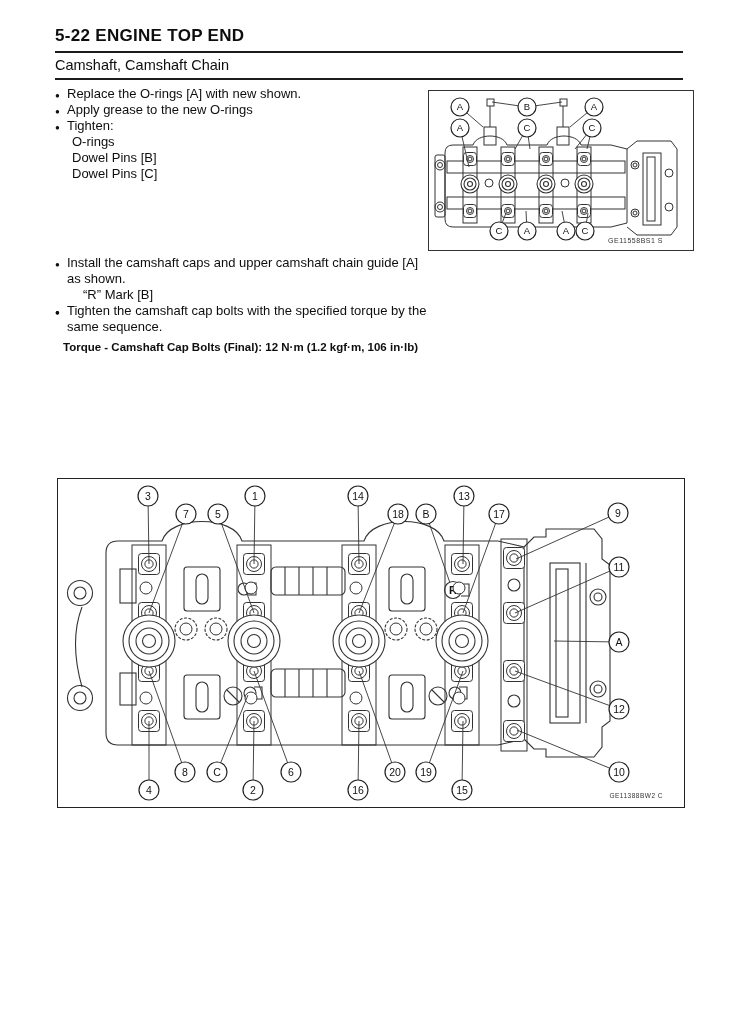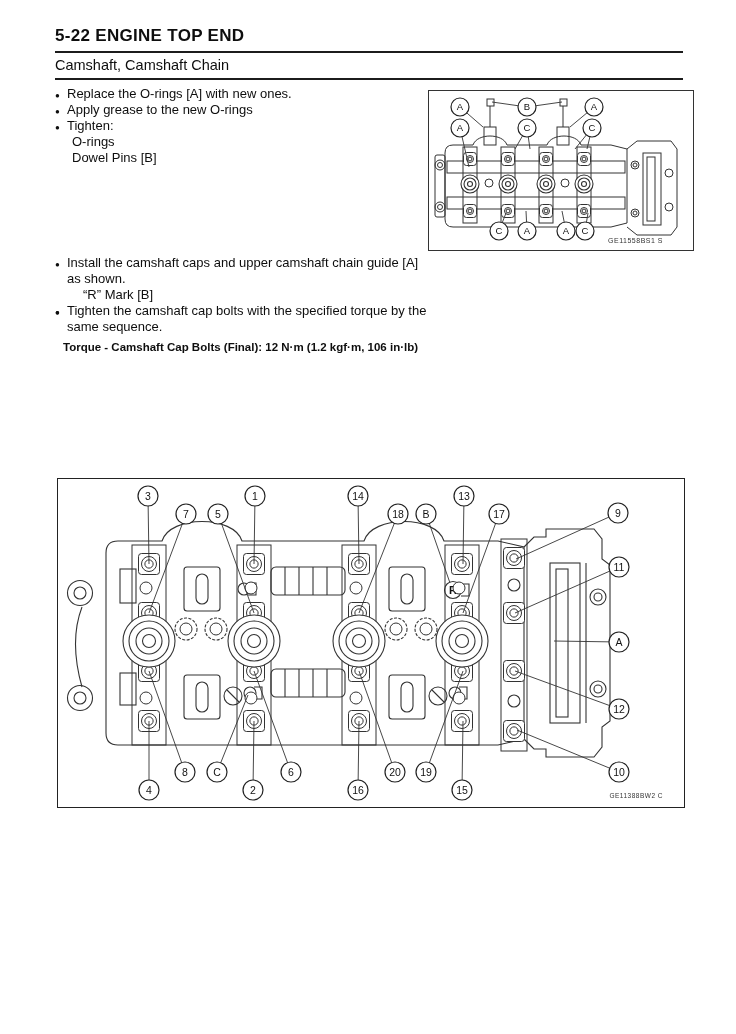--- a/index.html
+++ b/index.html
@@ -31,32 +31,33 @@
 <div class="page">
 
   <div class="h1">5-22 ENGINE TOP END</div>
   <div class="rule rule-1"></div>
   <div class="h2">Camshaft, Camshaft Chain</div>
   <div class="rule rule-2"></div>
 
   <div class="tblock block-top">
     <div class="b-line">
       <span class="dot">●</span>
-      <span>Replace the O-rings [A] with new ones.</span>
+      <span>Replace the O-rings [A] with new shown.</span>
     </div>
     <div class="b-line">
       <span class="dot">●</span>
       <span>Apply grease to the new O-rings</span>
     </div>
     <div class="b-line">
       <span class="dot">●</span>
       <span>Tighten:</span>
     </div>
     <div class="sub">O-rings</div>
     <div class="sub">Dowel Pins [B]</div>
+    <div class="sub">Dowel Pins [C]</div>
   </div>
 
   <div class="figure fig-top">
     <svg id="fig-top-svg" viewBox="0 0 264 159">
       <g fill="none" stroke="#333" stroke-width="1">
         <rect x="58" y="8" width="7" height="7"></rect>
         <rect x="131" y="8" width="7" height="7"></rect>
         <line x1="61" y1="15" x2="61" y2="36"></line>
           <line x1="134" y1="15" x2="134" y2="36"></line>
         <rect x="55" y="36" width="12" height="18"></rect>

